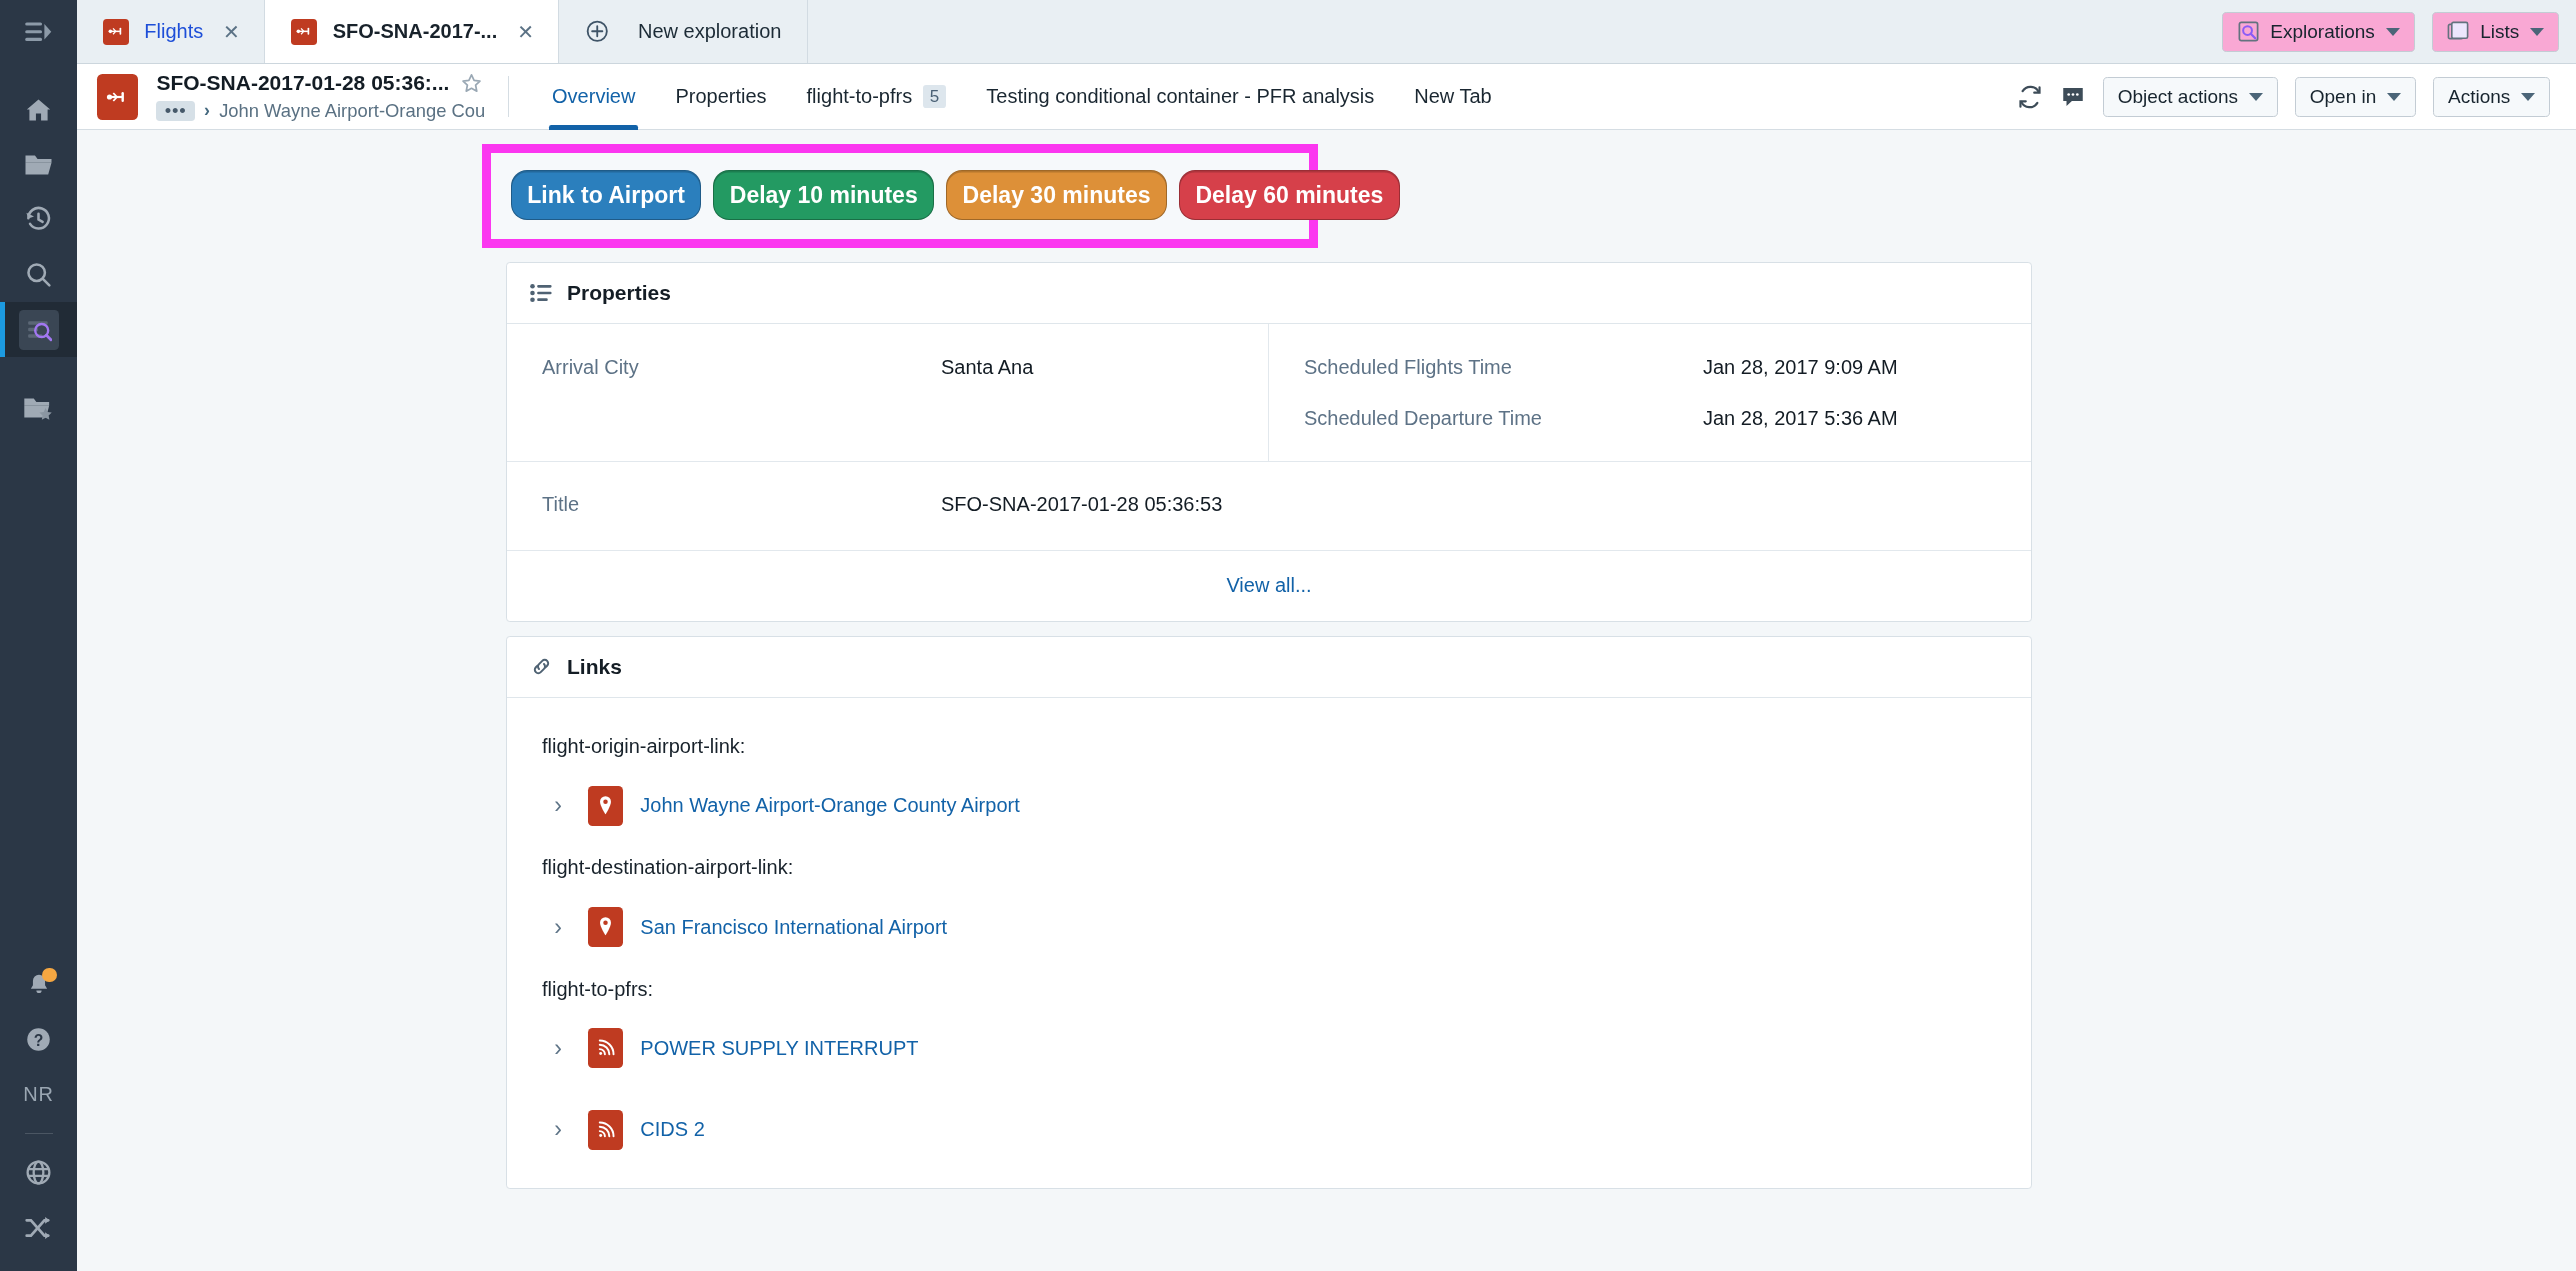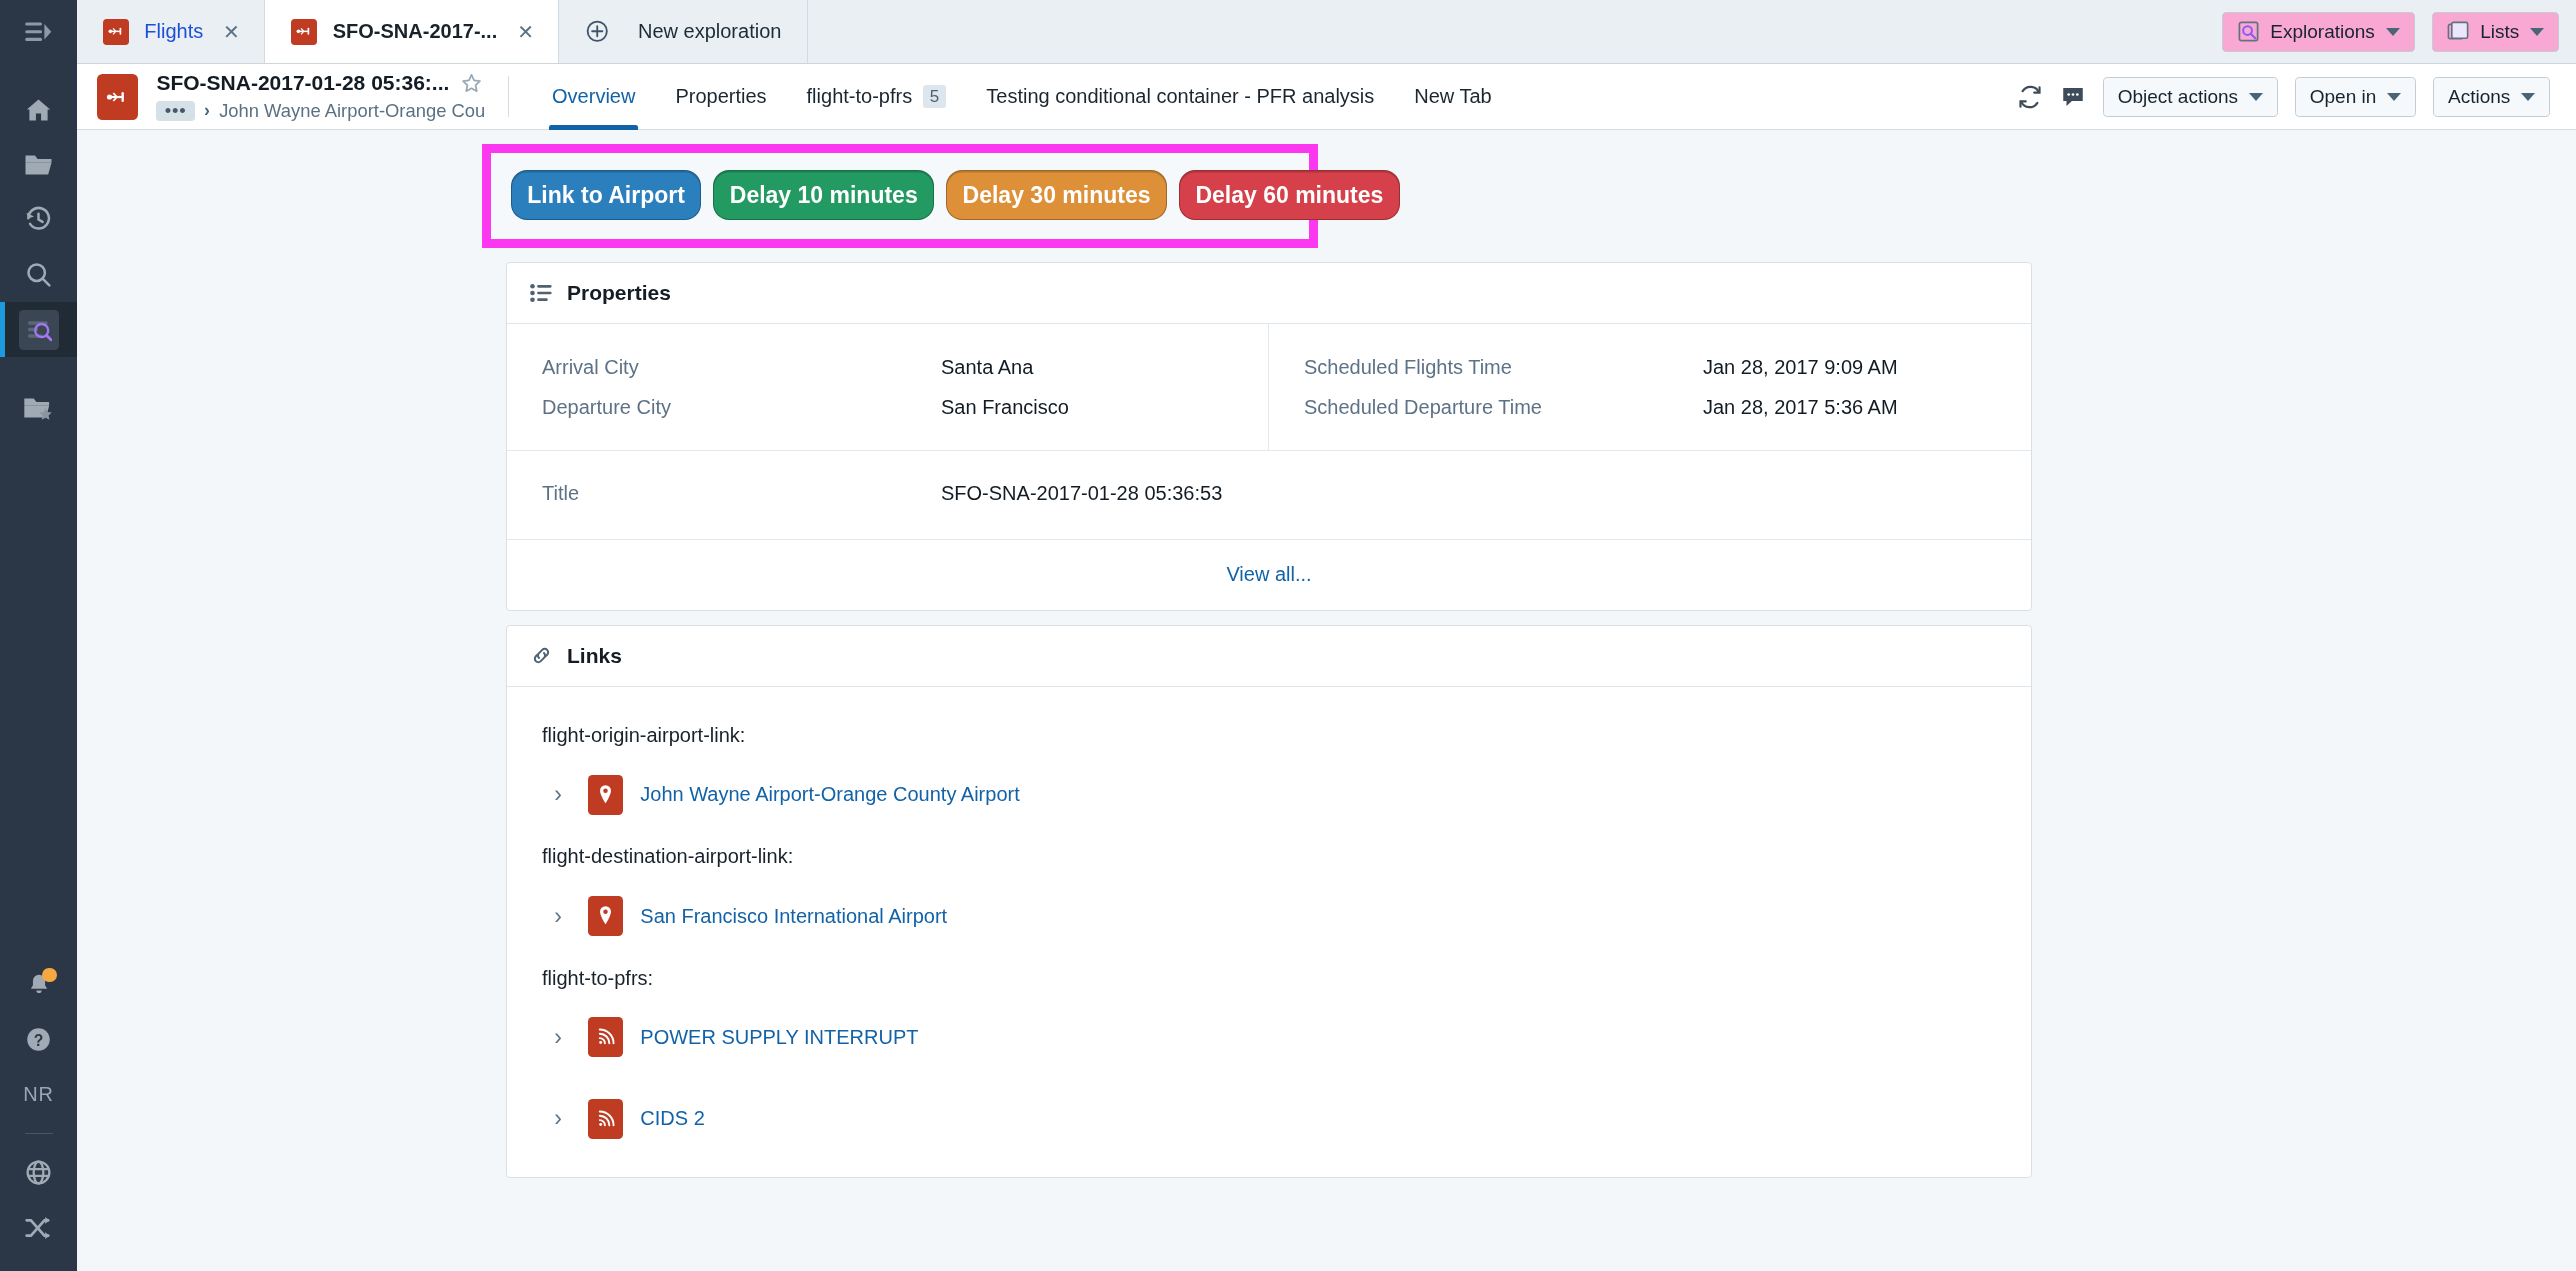--- a/index.html
+++ b/index.html
@@ -173,21 +173,21 @@
   }
   .card-head {
     height: 61px; display: flex; align-items: center; gap: 14px;
     padding: 0 23px; border-bottom: 0.8px solid #dfe6eb;
   }
   .card-head-title { font-size: 21px; font-weight: bold; color: #141d25; }
   .props-body { display: flex; }
   .props-col { flex: 1 1 50%; padding: 32px 35px 31px 35px; }
   .props-col.left { border-right: 0.8px solid #e2e8ed; }
   .prop-row {
-    display: flex; align-items: baseline; margin-bottom: 17px;
+    display: flex; align-items: baseline; margin-bottom: 28px;
   }
   .prop-row:last-child { margin-bottom: 0; }
   .prop-key {
     flex: 0 0 399px; font-size: 20px; color: #5d7286;
   }
   .prop-val { font-size: 20px; color: #131c24; }
   .props-single {
     border-top: 0.8px solid #e2e8ed;
     padding: 31px 35px 34px 35px;
   }
@@ -507,24 +507,20 @@
             </svg>
           </span>
           <span class="card-head-title">Properties</span>
         </div>
 
         <div class="props-body">
           <div class="props-col left">
             <div class="prop-row">
               <span class="prop-key">Arrival City</span>
               <span class="prop-val">Santa Ana</span>
-            </div>
-            <div class="prop-row">
-              <span class="prop-key">Departure City</span>
-              <span class="prop-val">San Francisco</span>
             </div>
           </div>
           <div class="props-col">
             <div class="prop-row">
               <span class="prop-key">Scheduled Flights Time</span>
               <span class="prop-val">Jan 28, 2017 9:09 AM</span>
             </div>
             <div class="prop-row">
               <span class="prop-key">Scheduled Departure Time</span>
               <span class="prop-val">Jan 28, 2017 5:36 AM</span>

